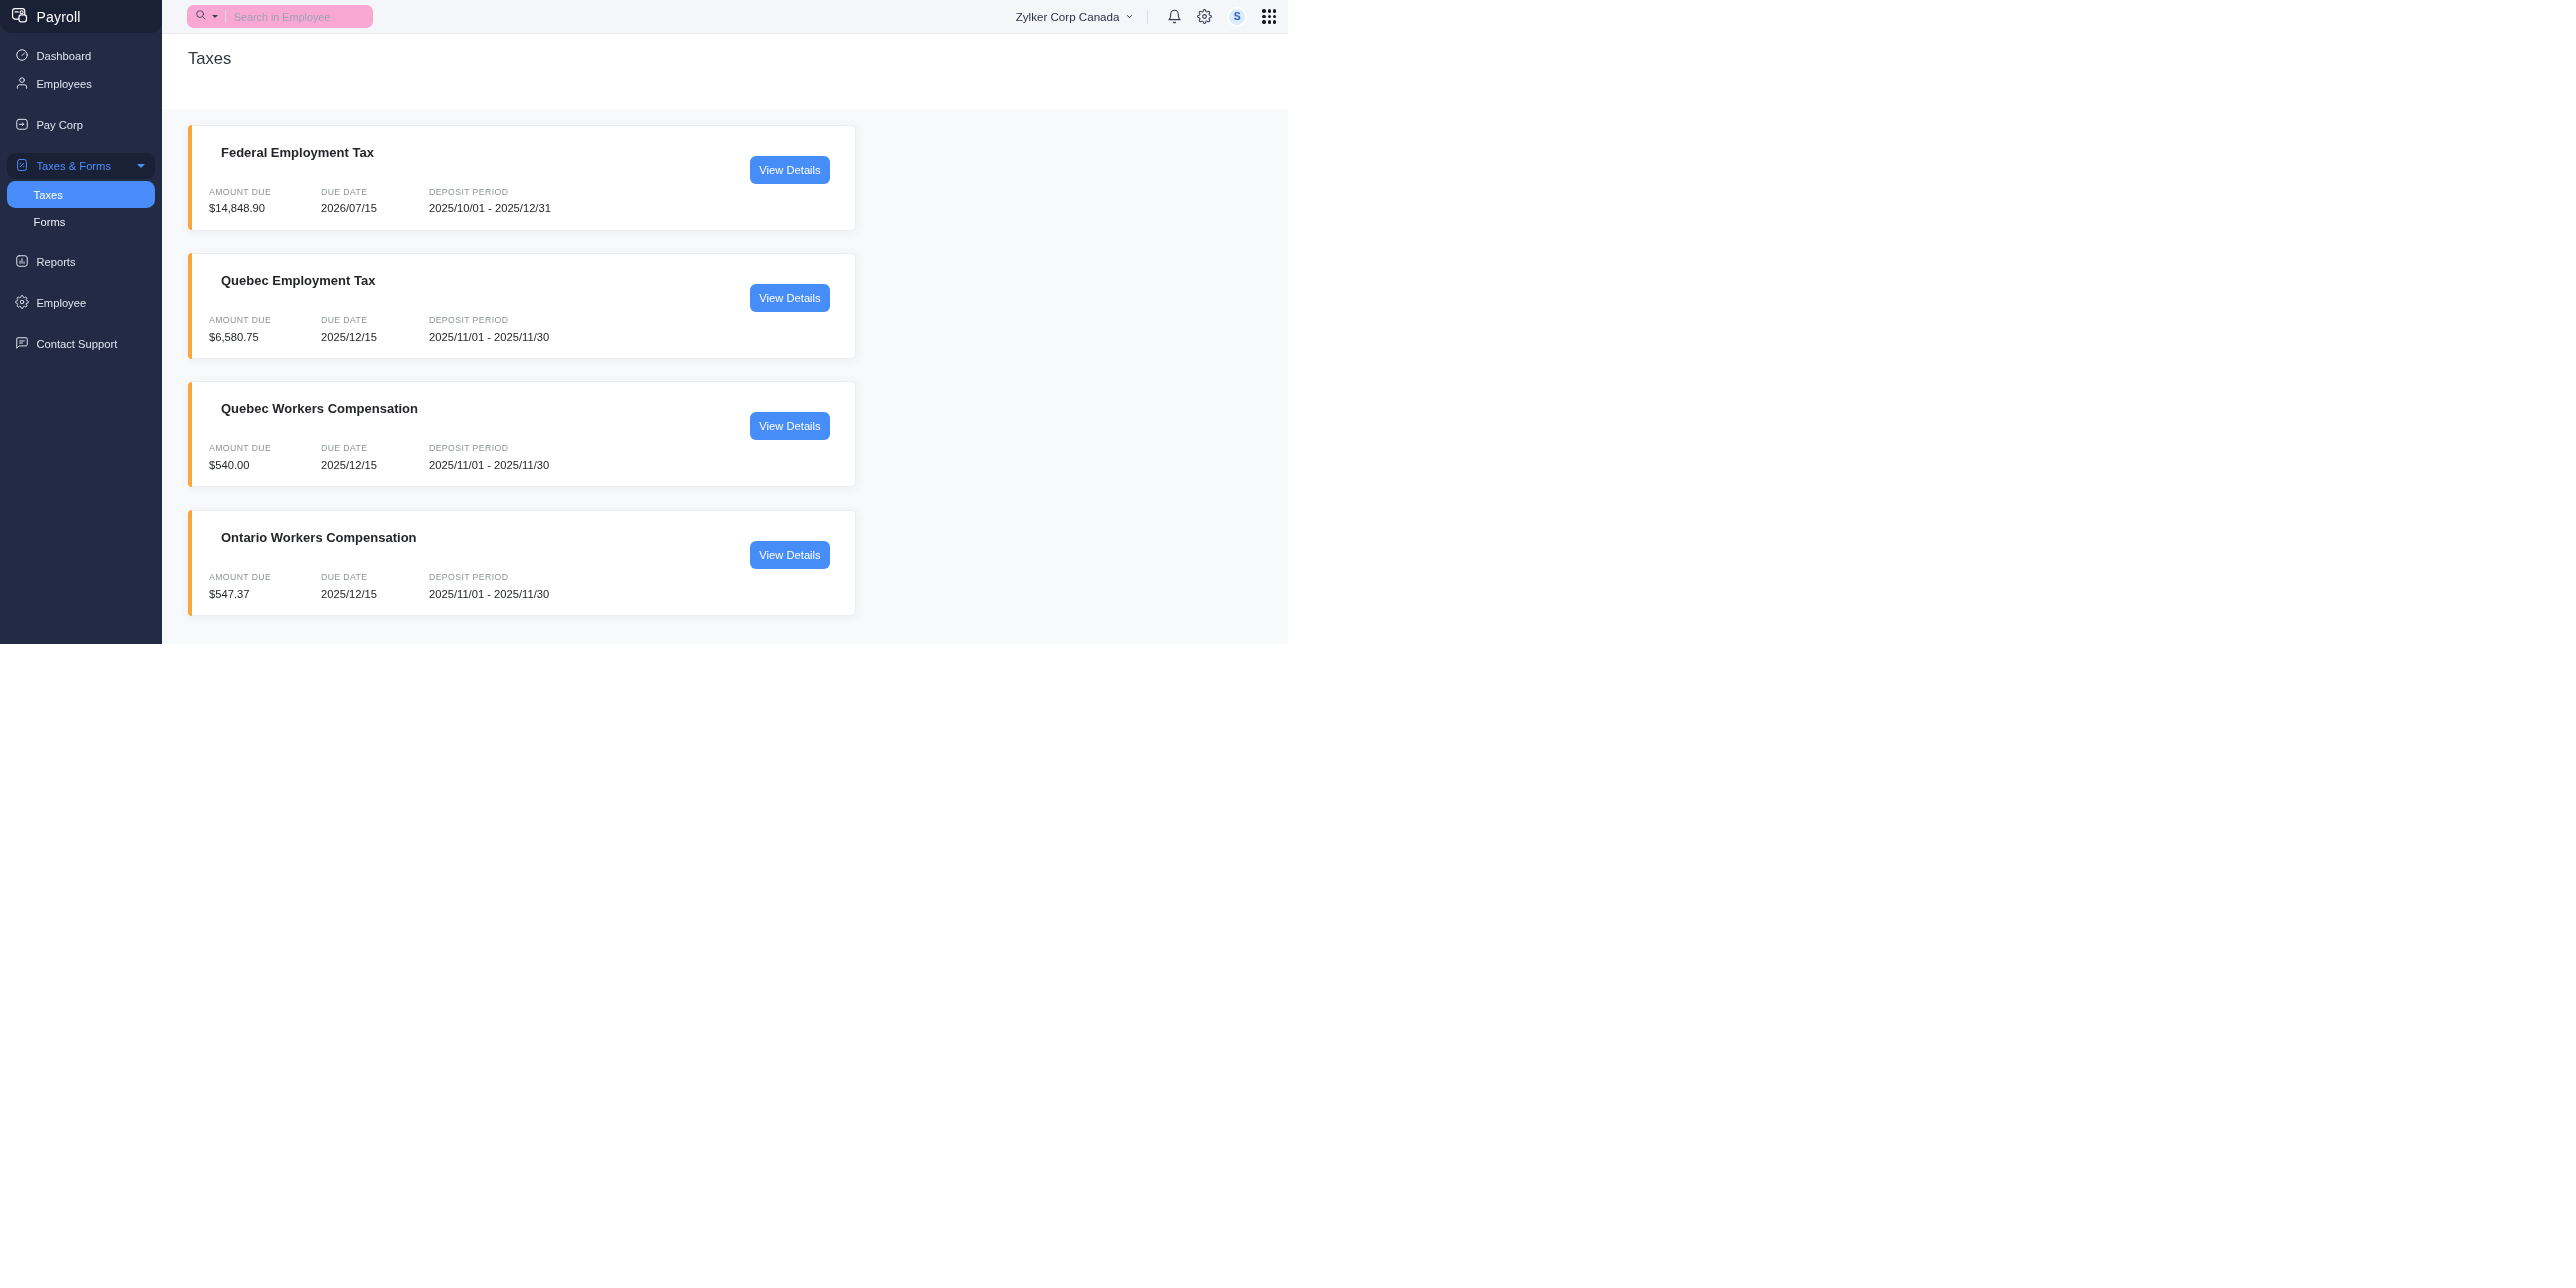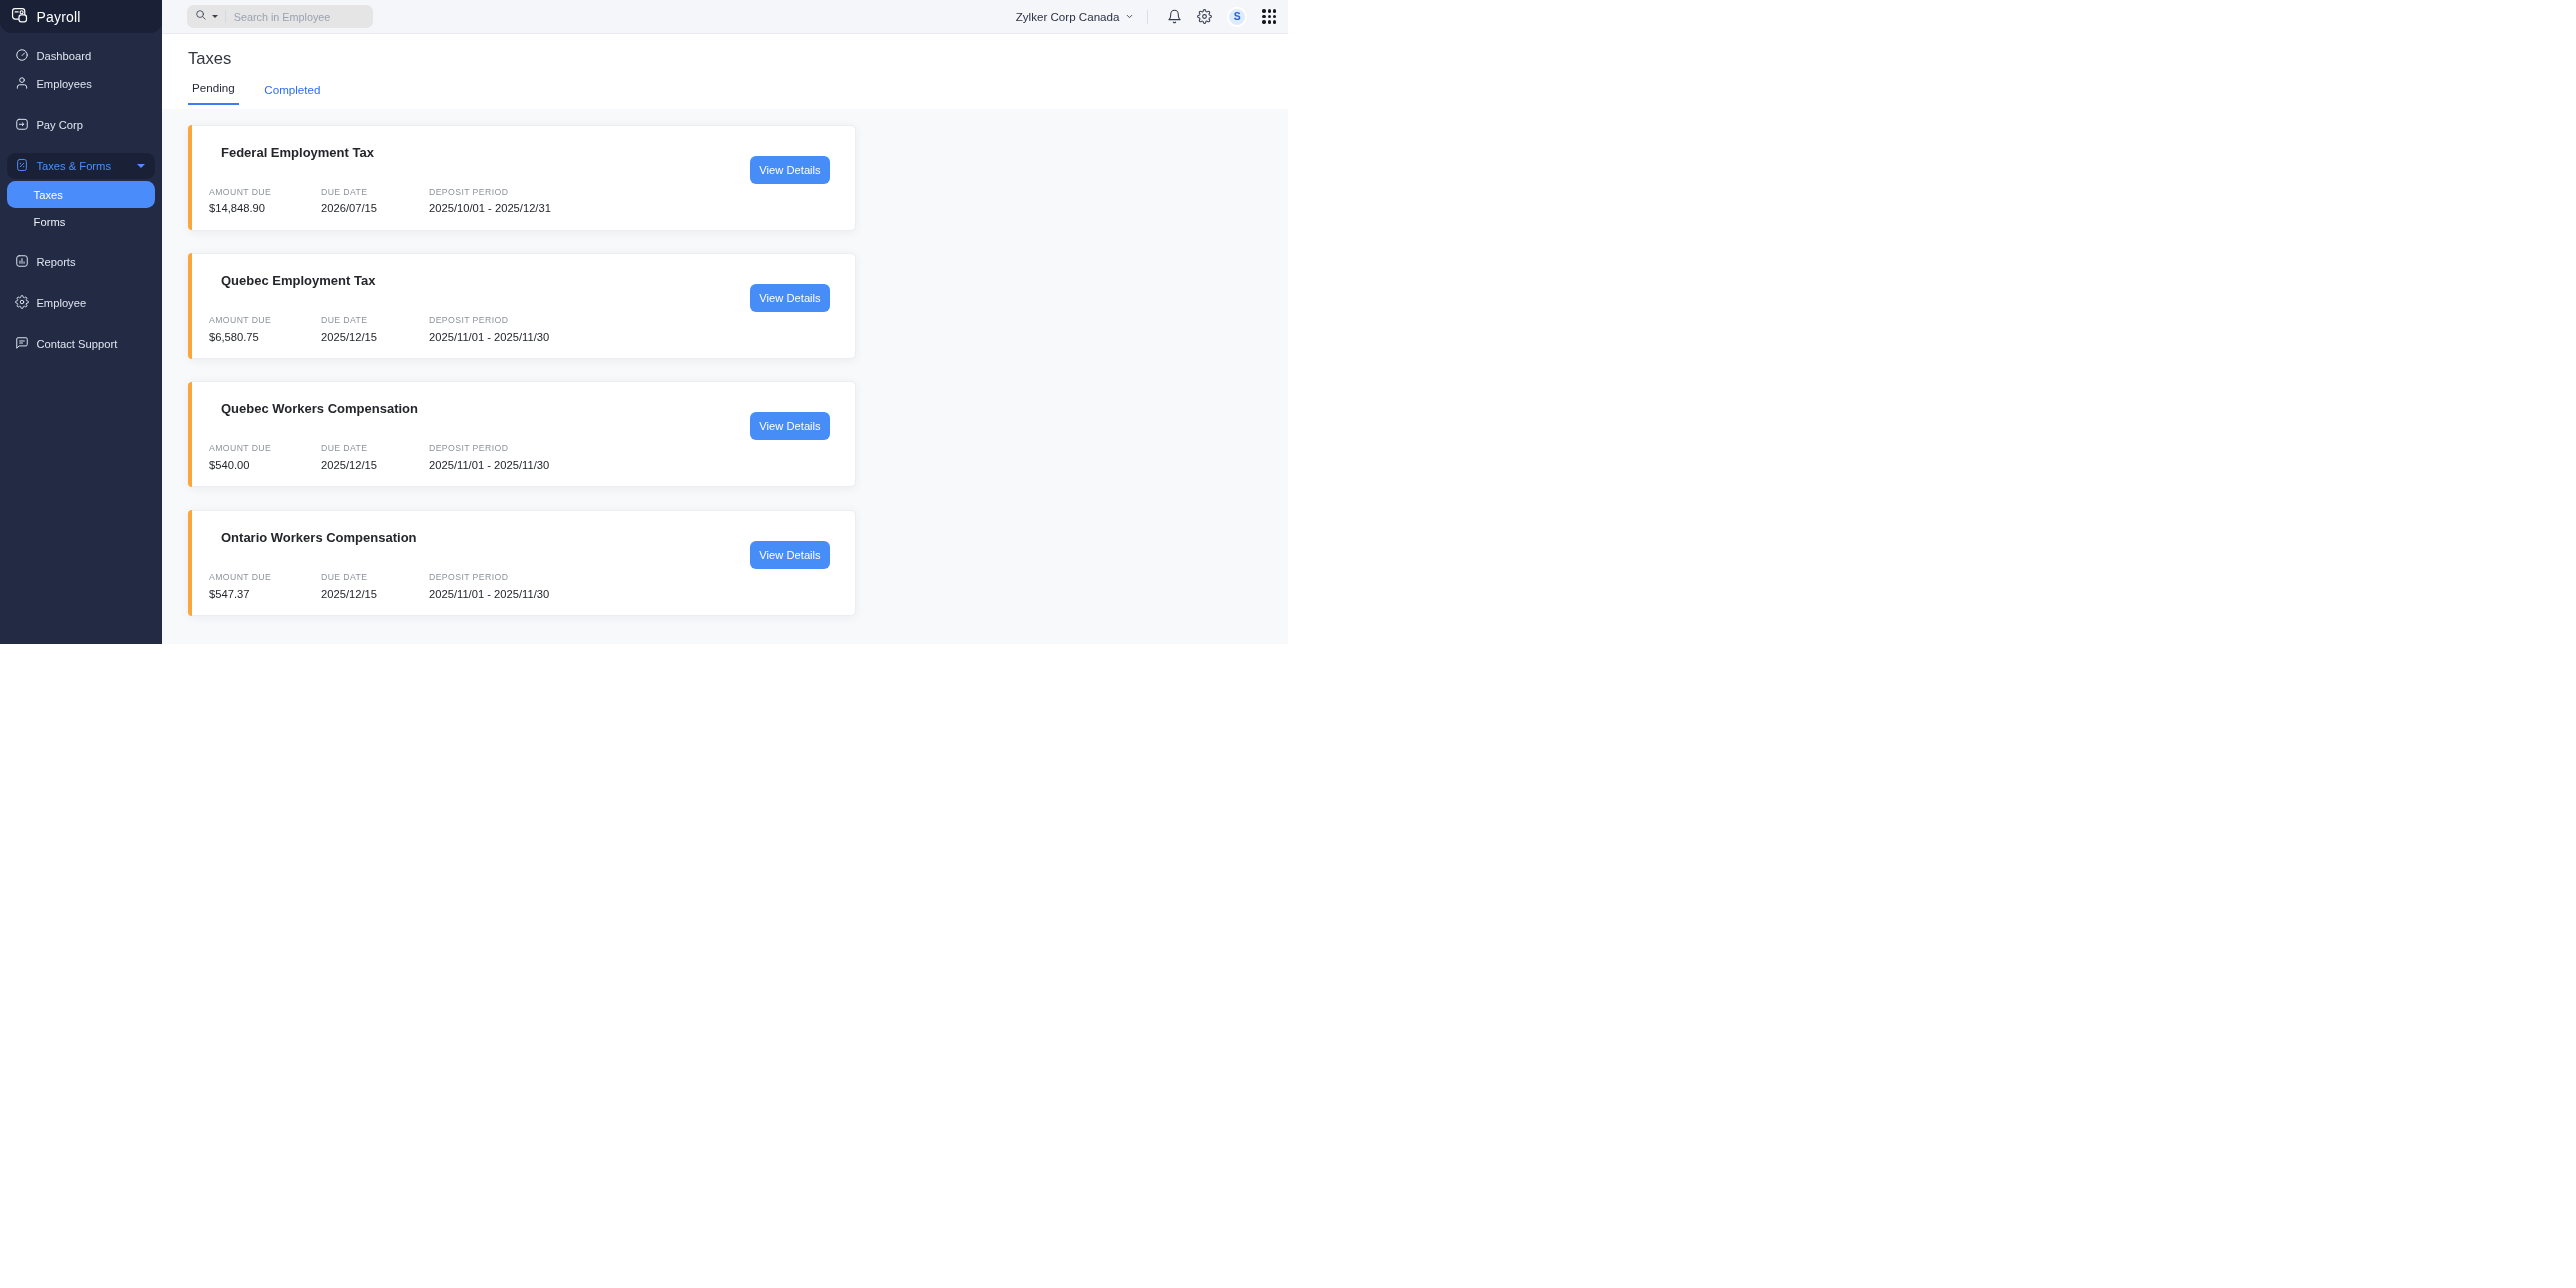--- a/index.html
+++ b/index.html
@@ -29,21 +29,21 @@
     border-right:4.1px solid transparent;border-top:4.1px solid var(--link-blue);}
   .pill{height:27px;margin-top:2.5px;border-radius:8.3px;background:var(--pill-blue);
     display:flex;align-items:center;padding-left:27px;color:#fff;font-size:11.2px;font-weight:500;cursor:pointer;}
   .sub-item{height:28px;display:flex;align-items:center;padding-left:27px;color:#eef1f8;
     font-size:11.2px;border-radius:8.3px;cursor:pointer;}
 
   
   .main{margin-left:162px;height:100%;display:flex;flex-direction:column;}
   .topbar{height:34px;flex:0 0 34px;background:var(--topbar-bg);border-bottom:0.8px solid #e8eaf0;
     display:flex;align-items:center;}
-  .search{margin-left:25px;width:186px;height:23px;background:#e5e5e5;border-radius:6.6px;
+  .search{margin-left:25px;width:186px;height:23px;background:#f9a8d4;border-radius:6.6px;
     display:flex;align-items:center;padding:0 8.3px;gap:5px;}
   .search-caret{width:0;height:0;border-left:3.3px solid transparent;border-right:3.3px solid transparent;
     border-top:3.3px solid #3c4250;}
   .search-sep{width:0.8px;height:12.4px;background:#d3d8e1;margin:0 2.5px;}
   .search input{border:0;outline:none;background:transparent;font-size:10.8px;color:#333;width:124px;
     font-family:inherit;}
   .search input::placeholder{color:#9aa2b1;}
   .top-right{margin-left:auto;display:flex;align-items:center;padding-right:11.6px;}
   .company{display:flex;align-items:center;gap:5.8px;color:#2c3245;font-size:11.6px;font-weight:500;cursor:pointer;}
   .vdiv{width:0.8px;height:14px;background:#dcdfe7;margin:0 12.4px;}
@@ -226,24 +226,20 @@
           <i></i>
           <i></i>
           <i></i>
           <i></i>
       </span>
     </div>
   </div>
 
   <div class="page-head">
     <div class="page-title">Taxes</div>
-    <div class="tabs">
-      <span class="tab active">Pending</span>
-      <span class="tab inactive">Completed</span>
-    </div>
   </div>
 
   <div class="content">
 
     <div class="card">
       <div class="card-title">Federal Employment Tax</div>
       <button class="card-btn">View Details</button>
       <div class="meta">
         <div class="m-col1">
           <div class="m-label">AMOUNT DUE</div>

